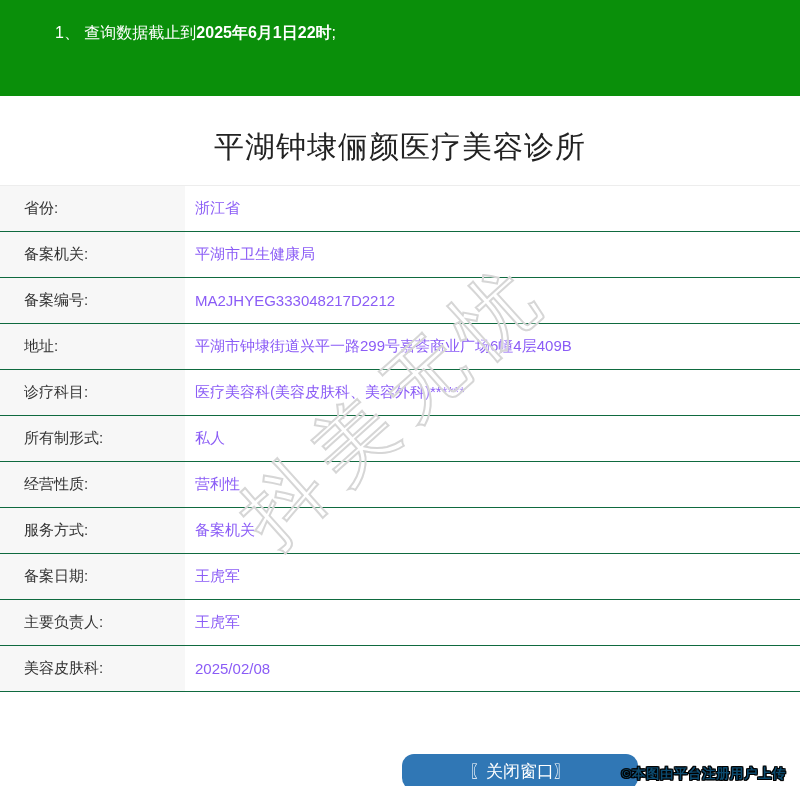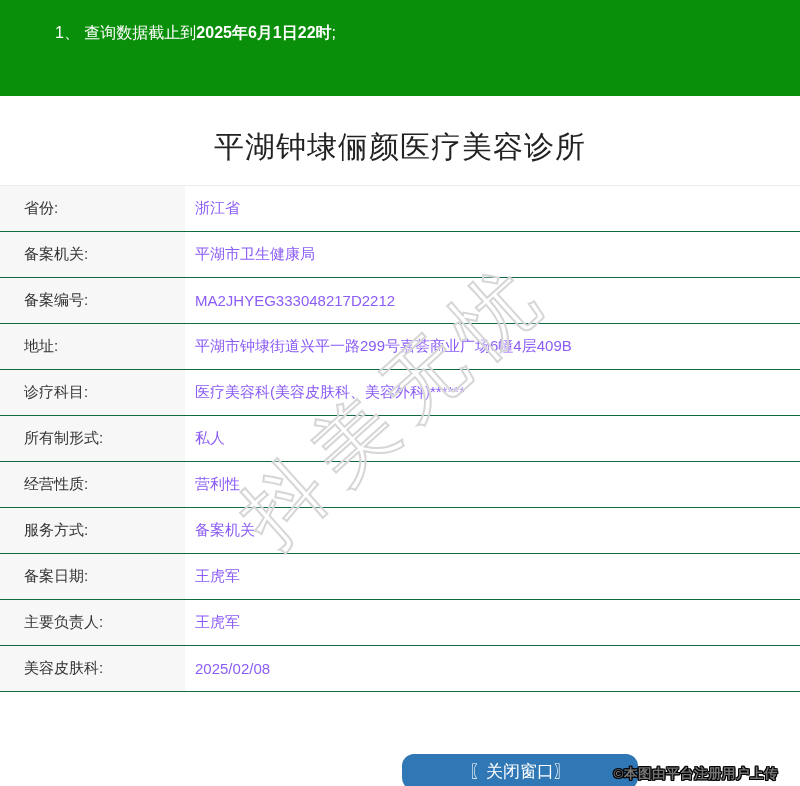--- a/index.html
+++ b/index.html
@@ -79,24 +79,24 @@
     font-size: 17px;
     font-family: inherit;
     cursor: pointer;
     text-align: center;
     line-height: 36px;
   }
 
   
   .copyright-badge {
     position: absolute;
-    right: 22px; bottom: 3px;
+    right: 14px; bottom: 3px;
     font-size: 13.5px;
     font-weight: 700;
-    color: #737373;
+    color: #0c4a6e;
     letter-spacing: 0.5px;
     text-shadow:
       -1px -1px 0 #000, 1px -1px 0 #000,
       -1px  1px 0 #000, 1px  1px 0 #000,
       -1px  0   0 #000, 1px  0   0 #000,
        0   -1px 0 #000, 0    1px 0 #000;
     z-index: 6;
     margin-top: 21px;
   }
 </style>

